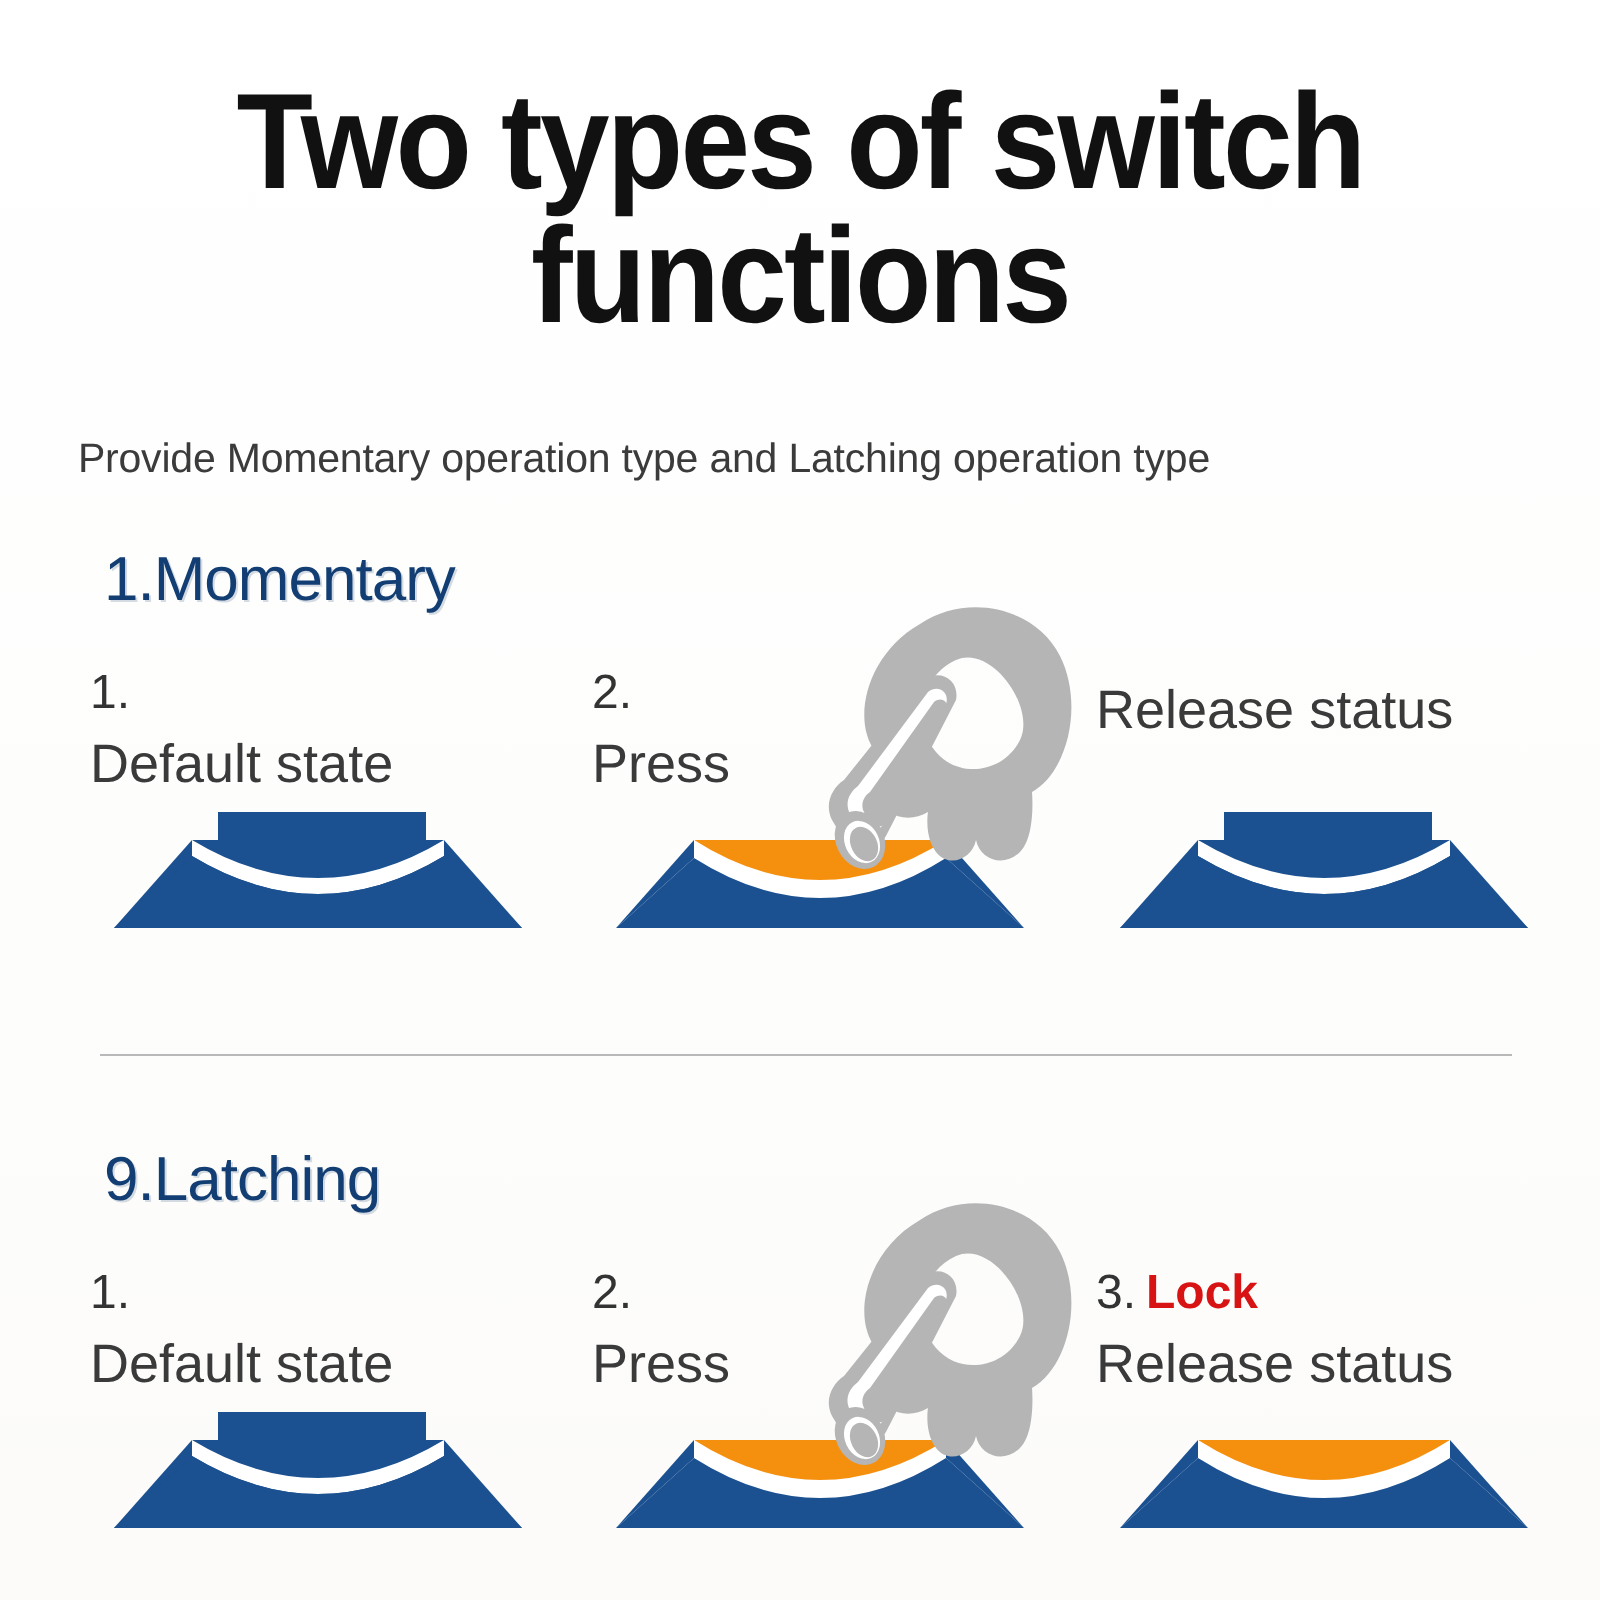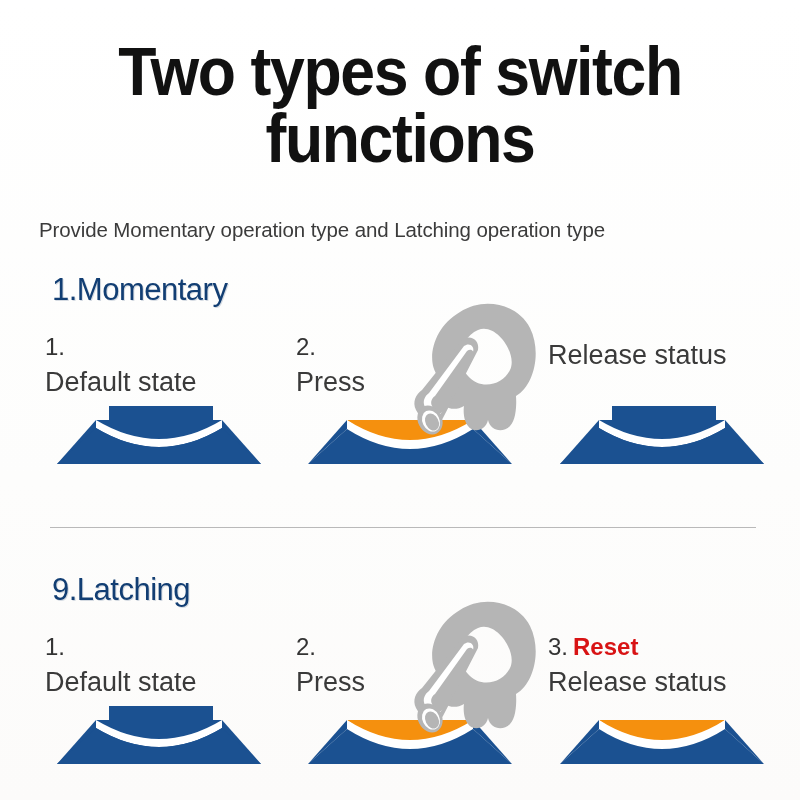--- a/index.html
+++ b/index.html
@@ -232,21 +232,21 @@
             <path d="M45 14 Q108 54 171 14 L171 23 Q108 63 45 23 Z" fill="#ffffff"></path>
             <path d="M45 23 Q108 63 171 23 L210 58 L6 58 Z" fill="#1b5191"></path>
             <path d="M6 58 L45 14 L45 23 Z" fill="#1b5191"></path>
             <path d="M210 58 L171 14 L171 23 Z" fill="#1b5191"></path>
           </svg>
         </div>
       </div>
 
       <div class="step step-2">
         <div class="step-num">
-          <span>3.</span><span class="emph emph-red">Reset</span>
+          <span>3.</span><span class="emph emph-red">Lock</span>
         </div>
         <div class="step-desc">Release status</div>
         <div class="switch-wrap">
           <svg width="216" height="66" viewBox="0 0 216 66">
             <path d="M45 14 L171 14 Q108 62 45 14 Z" fill="#F5900E"></path>
             <path d="M45 14 Q108 54 171 14 L171 23 Q108 63 45 23 Z" fill="#ffffff"></path>
             <path d="M45 23 Q108 63 171 23 L210 58 L6 58 Z" fill="#1b5191"></path>
             <path d="M6 58 L45 14 L45 23 Z" fill="#1b5191"></path>
             <path d="M210 58 L171 14 L171 23 Z" fill="#1b5191"></path>
           </svg>

